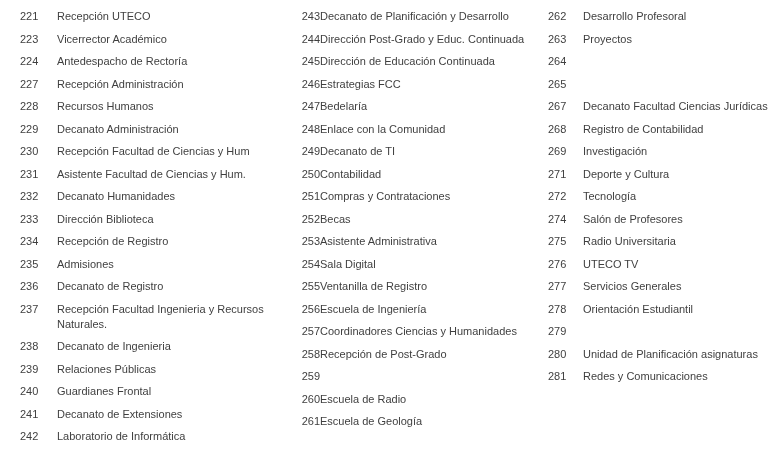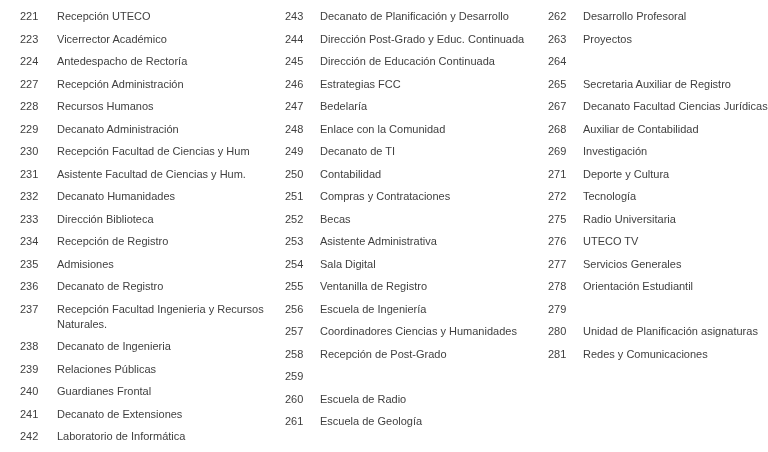--- a/index.html
+++ b/index.html
@@ -15,21 +15,21 @@
     color: #3f3f3f;
   }
   .directory {
     display: flex;
     box-sizing: border-box;
     padding: 9px 0 0 20px;
     width: 608px;
   }
   .col { flex: none; }
   .col-1 { width: 265px; }
-  .col-2 { width: 263px; }
+  .col-2 { width: 263px; text-align: right; }
   .col-3 { width: 220px; }
   .row {
     display: flex;
     align-items: flex-start;
     margin-bottom: 7.5px;
     font-size: 11px;
     line-height: 15px;
   }
   .ext {
     flex: none;
@@ -247,48 +247,51 @@
     <span class="ext">263</span>
     <span class="name">Proyectos</span>
   </div>
 
   <div class="row">
     <span class="ext">264</span>
   </div>
 
   <div class="row">
     <span class="ext">265</span>
-    <span class="name">Secretaria Auxiliar de Registro</span>
   </div>
 
   <div class="row">
     <span class="ext">267</span>
     <span class="name">Decanato Facultad Ciencias Jurídicas</span>
   </div>
 
   <div class="row">
     <span class="ext">268</span>
-    <span class="name">Auxiliar de Contabilidad</span>
+    <span class="name">Registro de Contabilidad</span>
   </div>
 
   <div class="row">
     <span class="ext">269</span>
     <span class="name">Investigación</span>
   </div>
 
   <div class="row">
     <span class="ext">271</span>
     <span class="name">Deporte y Cultura</span>
   </div>
 
   <div class="row">
     <span class="ext">272</span>
     <span class="name">Tecnología</span>
   </div>
 
+  <div class="row">
+    <span class="ext">274</span>
+    <span class="name">Salón de Profesores</span>
+  </div>
 
   <div class="row">
     <span class="ext">275</span>
     <span class="name">Radio Universitaria</span>
   </div>
 
   <div class="row">
     <span class="ext">276</span>
     <span class="name">UTECO TV</span>
   </div>

